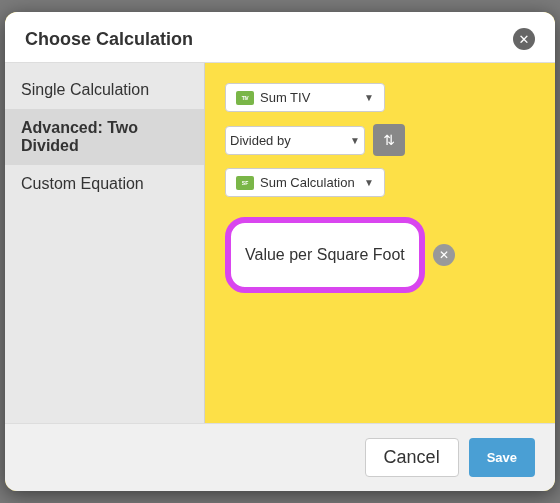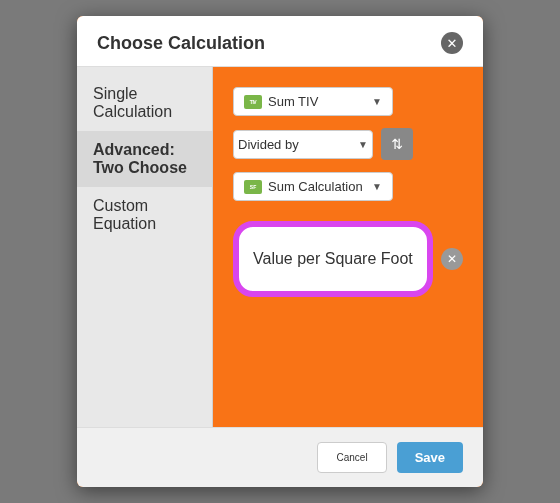--- a/index.html
+++ b/index.html
@@ -8,23 +8,23 @@
       width: 560px;
       height: 503px;
       background: #7a7a7a;
       display: flex;
       align-items: center;
       justify-content: center;
       font-family: Arial, sans-serif;
     }
 
     .dialog {
-      width: 406px;
-      background: #f97316;
-      border-radius: 6px;
+      width: 550px;
+      background: #fde047;
+      border-radius: 12px;
       box-shadow: 0 4px 20px rgba(0,0,0,0.5);
       position: relative;
       overflow: hidden;
     }
 
     .dialog-header {
       background: #ffffff;
       padding: 16px 20px 12px 20px;
       border-bottom: 1px solid #ddd;
       display: flex;
@@ -192,21 +192,21 @@
       gap: 10px;
       border-top: 1px solid #ddd;
     }
 
     .btn-cancel {
       padding: 8px 18px;
       background: white;
       border: 1px solid #ccc;
       border-radius: 4px;
       cursor: pointer;
-      font-size: 10px;
+      font-size: 18px;
       color: #333;
     }
 
     .btn-save {
       padding: 8px 18px;
       background: #4a9fd4;
       border: none;
       border-radius: 4px;
       cursor: pointer;
       font-size: 13px;
@@ -264,21 +264,21 @@
     <button class="close-btn">✕</button>
   </div>
 
   <div class="dialog-body">
 
     <div class="sidebar">
       <div class="sidebar-item">
         <span>Single Calculation</span>
       </div>
       <div class="sidebar-item active">
-        <span>Advanced: Two Choose</span>
+        <span>Advanced: Two Divided</span>
       </div>
       <div class="sidebar-item">
         <span>Custom Equation</span>
       </div>
     </div>
 
     <div class="main-content">
 
       <div class="field-row">
         <div class="dropdown">

